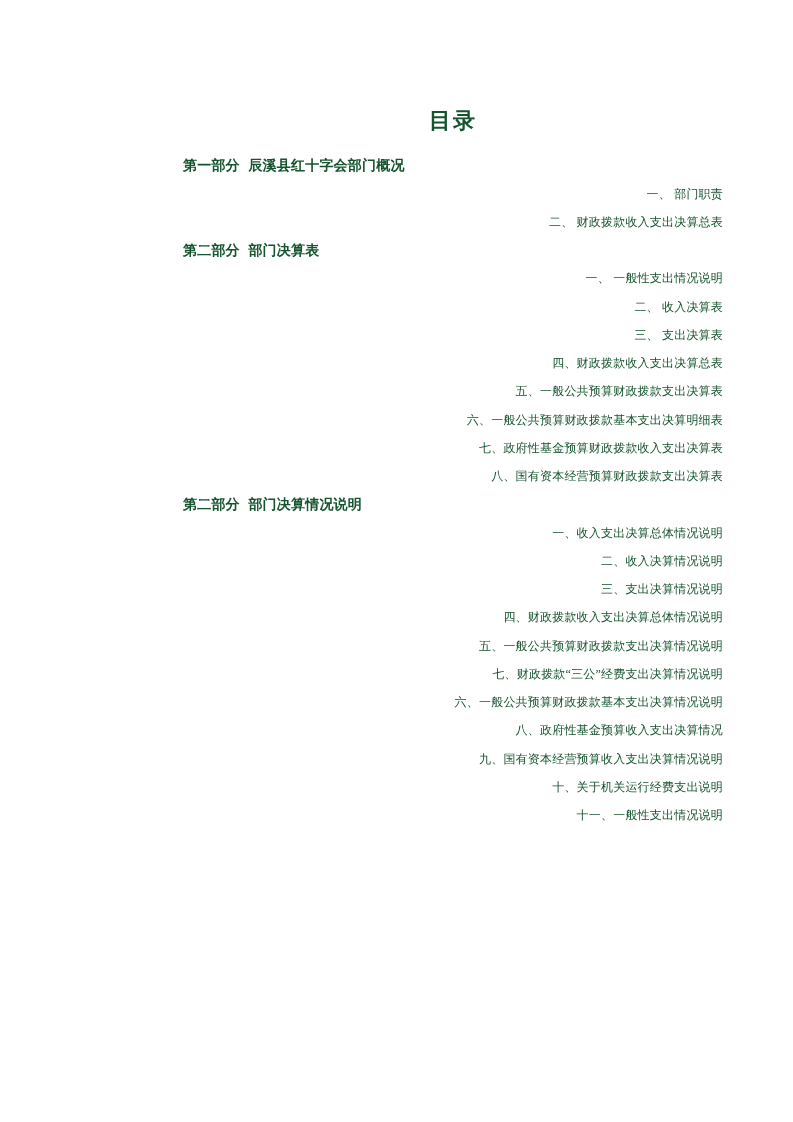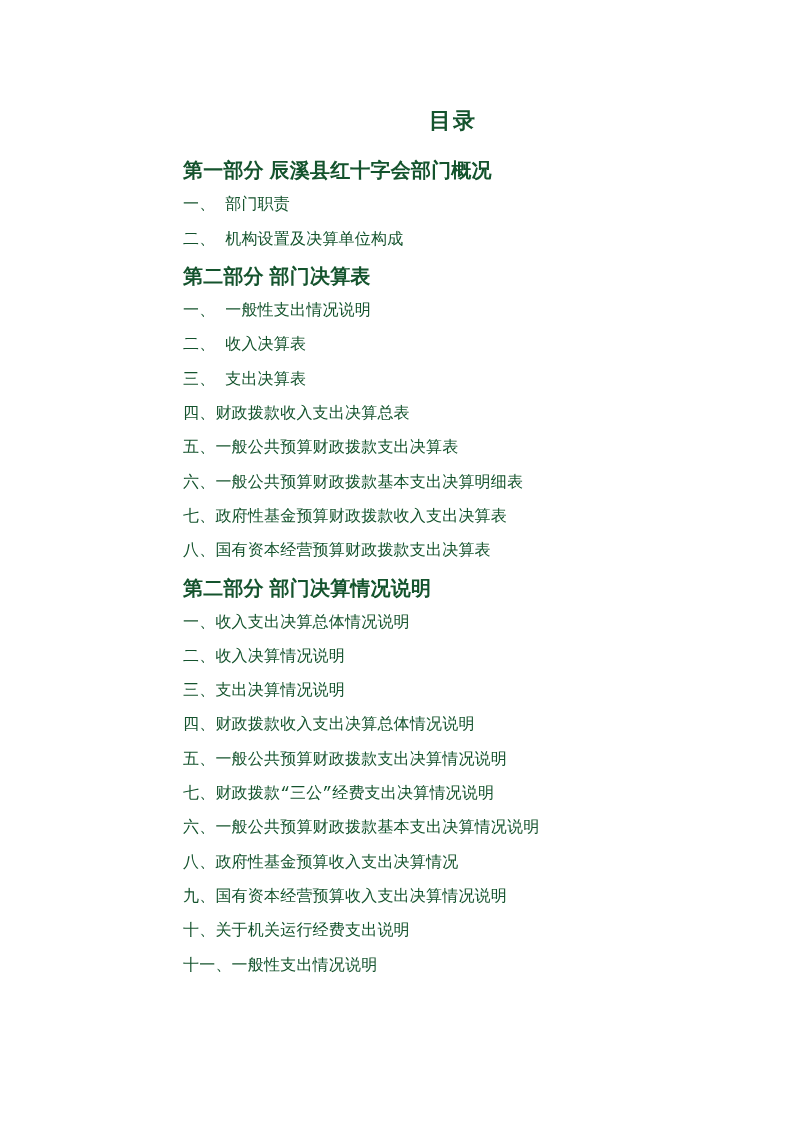--- a/index.html
+++ b/index.html
@@ -28,54 +28,55 @@
   .doc-title {
     font-family: "DejaVu Sans", "Liberation Sans", sans-serif;
     font-weight: bold;
     font-size: 22px;
     text-align: center;
     letter-spacing: 2px;
     margin: 0 0 22px 0;
     line-height: 1.2;
   }
   .part-heading {
-    font-family: Liberation Sans, sans-serif;
+    font-family: Liberation Mono, monospace;
     font-weight: bold;
-    font-size: 20px;
+    font-size: 14px;
     line-height: 1.45;
     margin: 14px 0 8px 0;
     letter-spacing: 0.2px;
   }
   .part-heading:first-of-type {
     margin-top: 0;
   }
   .entry {
-    font-family: Liberation Mono, monospace;
-    font-size: 16px;
+    font-family: Liberation Serif, serif;
+    font-size: 12px;
     line-height: 1.52;
     margin: 0 0 10px 0;
     letter-spacing: 0.2px;
     white-space: pre;
+    text-align: right;
   }
   .section-block {
     margin-bottom: 4px;
   }
 </style>
 </head>
 <body>
 
 <div class="page">
   <div class="content">
 
     <div class="doc-title">目录</div>
 
     <div class="section-block">
       <div class="part-heading">第一部分 辰溪县红十字会部门概况</div>
       <div class="entry">一、 部门职责</div>
-      <div class="entry">二、 机构设置及决算单位构成</div>
+      <div class="entry">二、 财政拨款收入支出决算总表</div>
     </div>
 
     <div class="section-block">
       <div class="part-heading">第二部分 部门决算表</div>
       <div class="entry">一、 一般性支出情况说明</div>
       <div class="entry">二、 收入决算表</div>
       <div class="entry">三、 支出决算表</div>
       <div class="entry">四、财政拨款收入支出决算总表</div>
       <div class="entry">五、一般公共预算财政拨款支出决算表</div>
       <div class="entry">六、一般公共预算财政拨款基本支出决算明细表</div>

